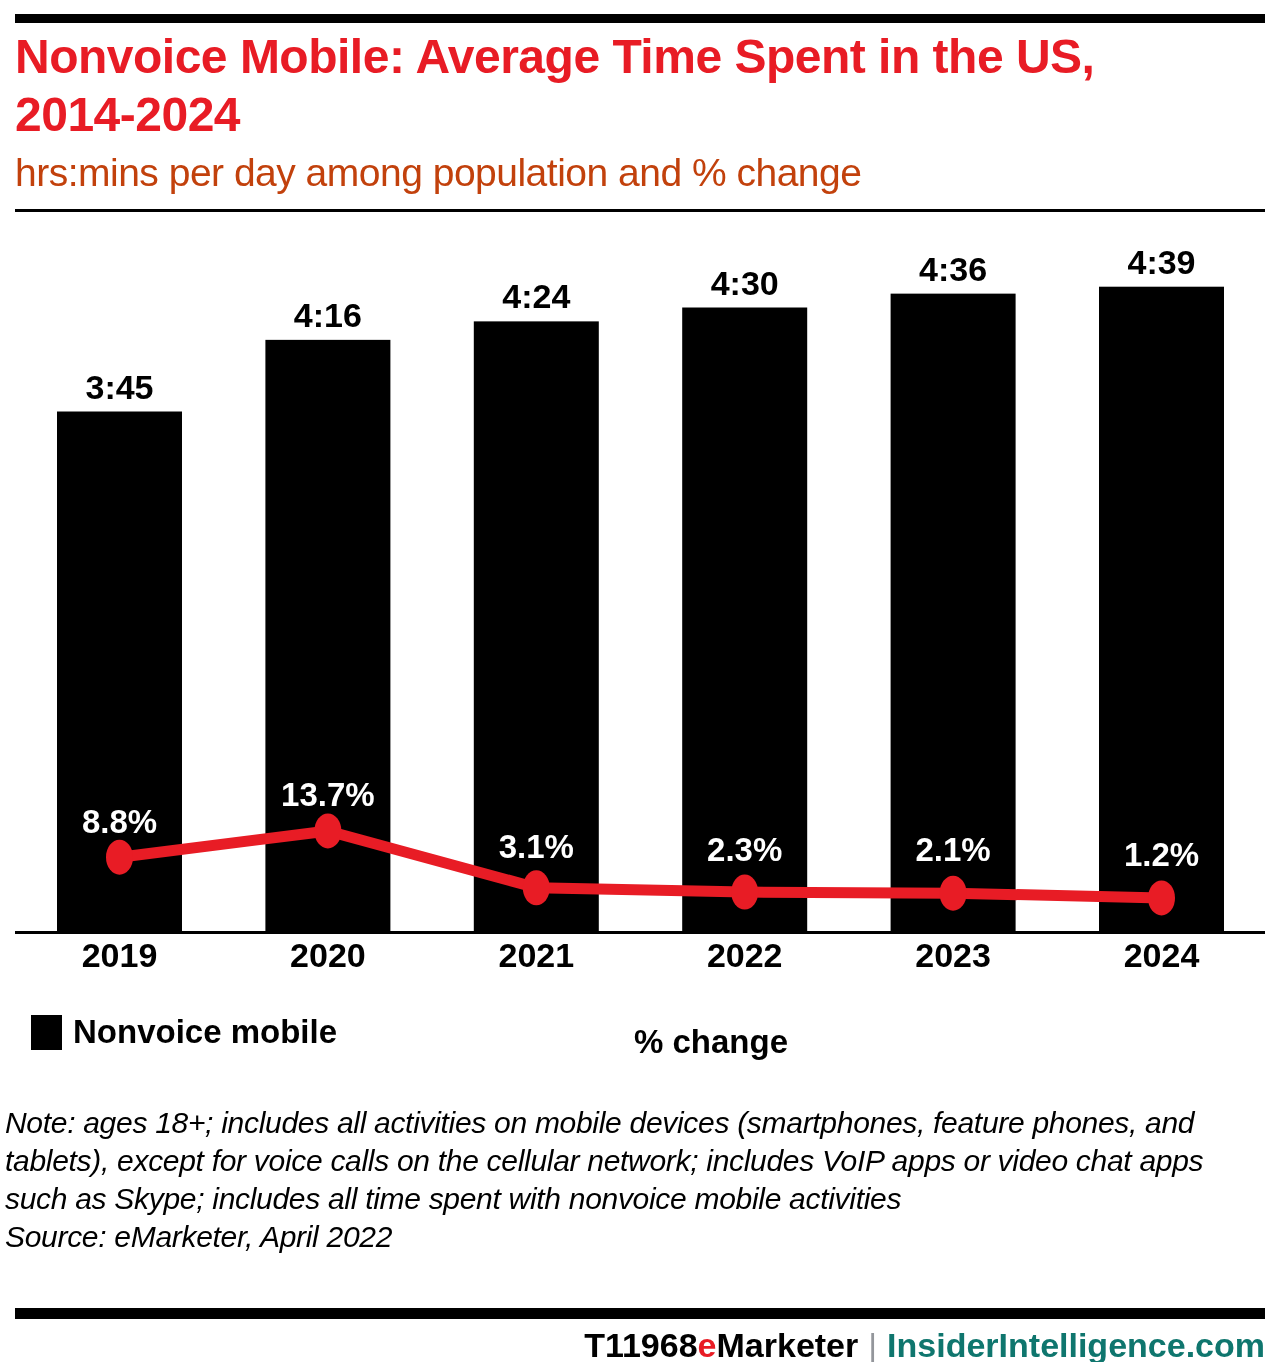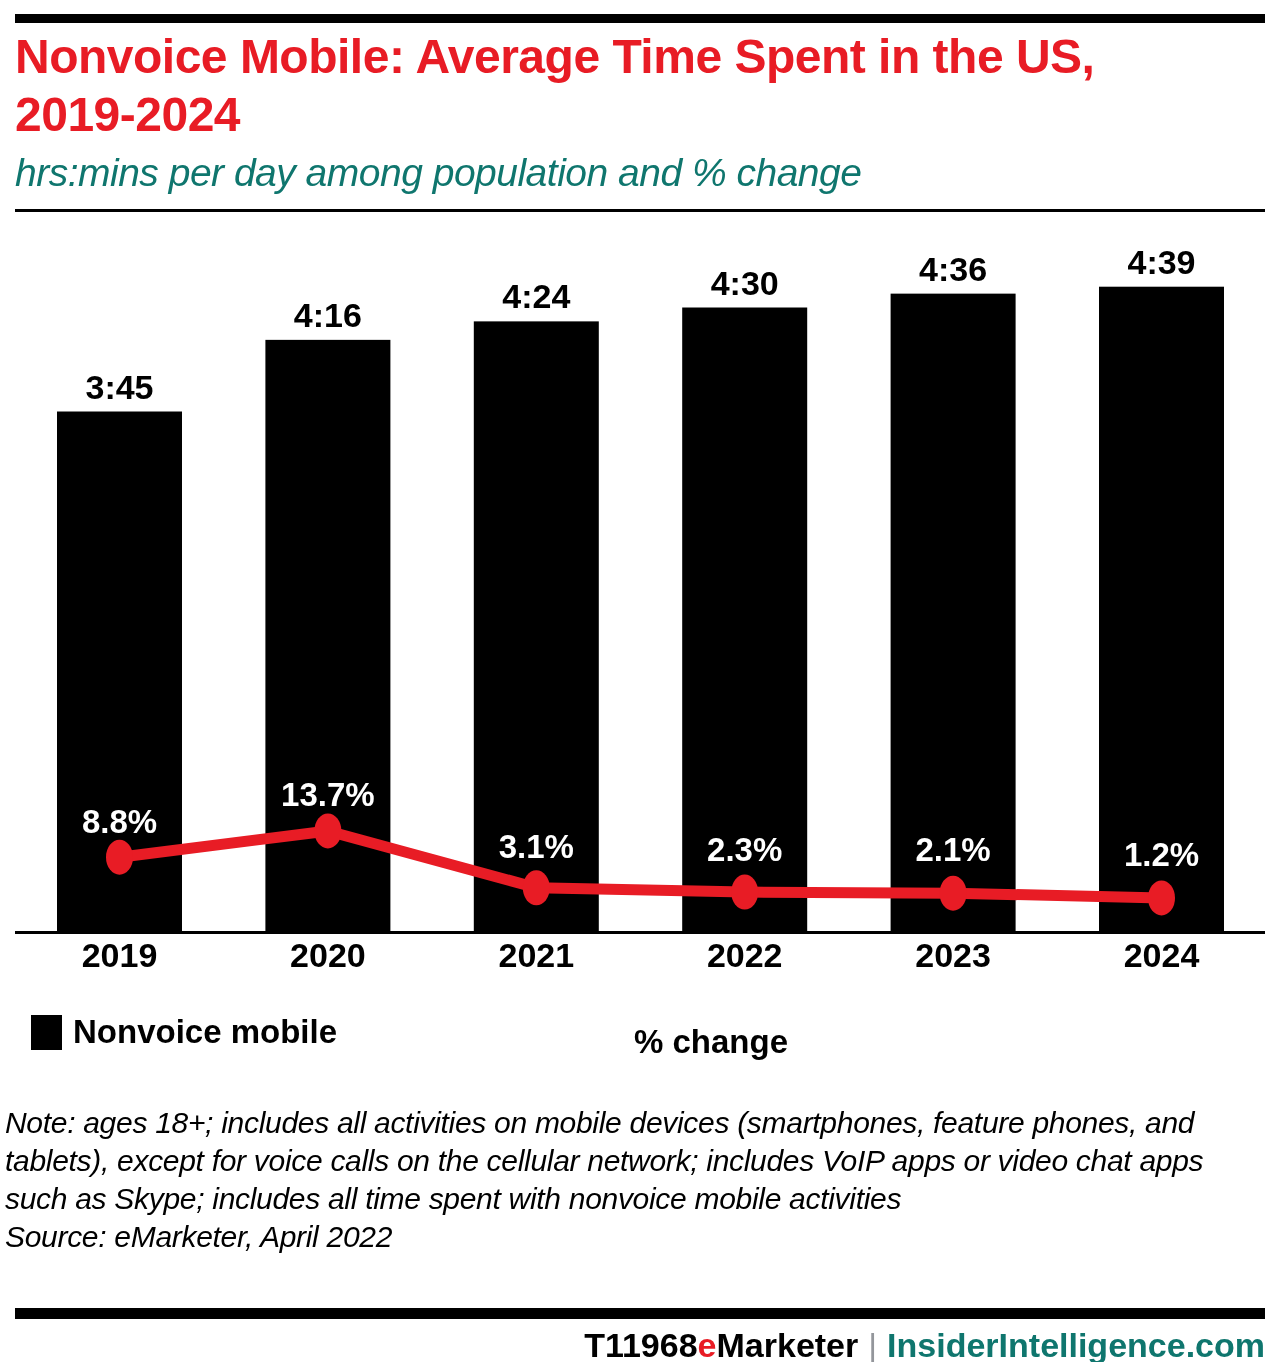--- a/index.html
+++ b/index.html
@@ -1,22 +1,22 @@
 <!DOCTYPE html>
 <html><head>
 <meta charset="utf-8">
 <style>
   html,body{margin:0;padding:0;background:#ffffff;}
   #page{position:relative;width:1280px;height:1362px;background:#ffffff;overflow:hidden;
         font-family:"Liberation Sans",sans-serif;}
   .topbar{position:absolute;left:15px;top:14px;width:1250px;height:9px;background:#000;}
   .title{position:absolute;left:15px;top:28px;width:1255px;font-size:48px;font-weight:bold;
          line-height:58px;letter-spacing:-0.5px;}
-  .subtitle{position:absolute;left:15px;top:151px;width:1250px;font-size:39px;font-style:italic;
-            color:#0f766e;letter-spacing:-0.5px;}
+  .subtitle{position:absolute;left:15px;top:151px;width:1250px;font-size:39px;
+            color:#c2410c;letter-spacing:-0.5px;}
   .header-divider{position:absolute;left:15px;top:209px;width:1250px;height:3px;background:#000;}
   #chart-svg{position:absolute;left:0;top:0;}
   .legend{position:absolute;left:19px;top:1012px;width:1246px;height:40px;}
   .legend-item{position:absolute;top:0;height:40px;display:flex;align-items:center;gap:11px;padding-left:12px;}
   .legend-item .label{font-size:33px;font-weight:bold;color:#000;white-space:nowrap;}
   .marker-square{width:31px;height:35px;background:#000;}
   .marker-circle{width:31px;height:31px;border-radius:50%;}
   .note-block{position:absolute;left:5px;top:1104px;width:1210px;font-size:30px;font-style:italic;
               line-height:38px;color:#000;letter-spacing:-0.3px;}
   .note-block p{margin:0;}
@@ -28,21 +28,21 @@
 </style>
 </head>
 <body>
 
 <div id="page">
 
   <div class="topbar"></div>
 
   <div class="title" style="color: rgb(232, 28, 37);">
     <div>Nonvoice Mobile: Average Time Spent in the US,</div>
-    <div>2019-2024</div>
+    <div>2014-2024</div>
   </div>
 
   <div class="subtitle">hrs:mins per day among population and % change</div>
 
   <div class="header-divider"></div>
 
   <svg id="chart-svg" width="1280" height="1012" viewBox="0 0 1280 1012">
       <rect x="57" y="411.50249999999994" width="125" height="521.9975000000001" fill="#000000"></rect>
       <text x="119.5" y="398.50249999999994" fill="#000" text-anchor="middle" font-family="&quot;Liberation Sans&quot;, sans-serif" font-size="34" font-weight="bold">3:45</text>
       <text x="119.5" y="967" fill="#000" text-anchor="middle" font-family="&quot;Liberation Sans&quot;, sans-serif" font-size="34" font-weight="bold">2019</text>

